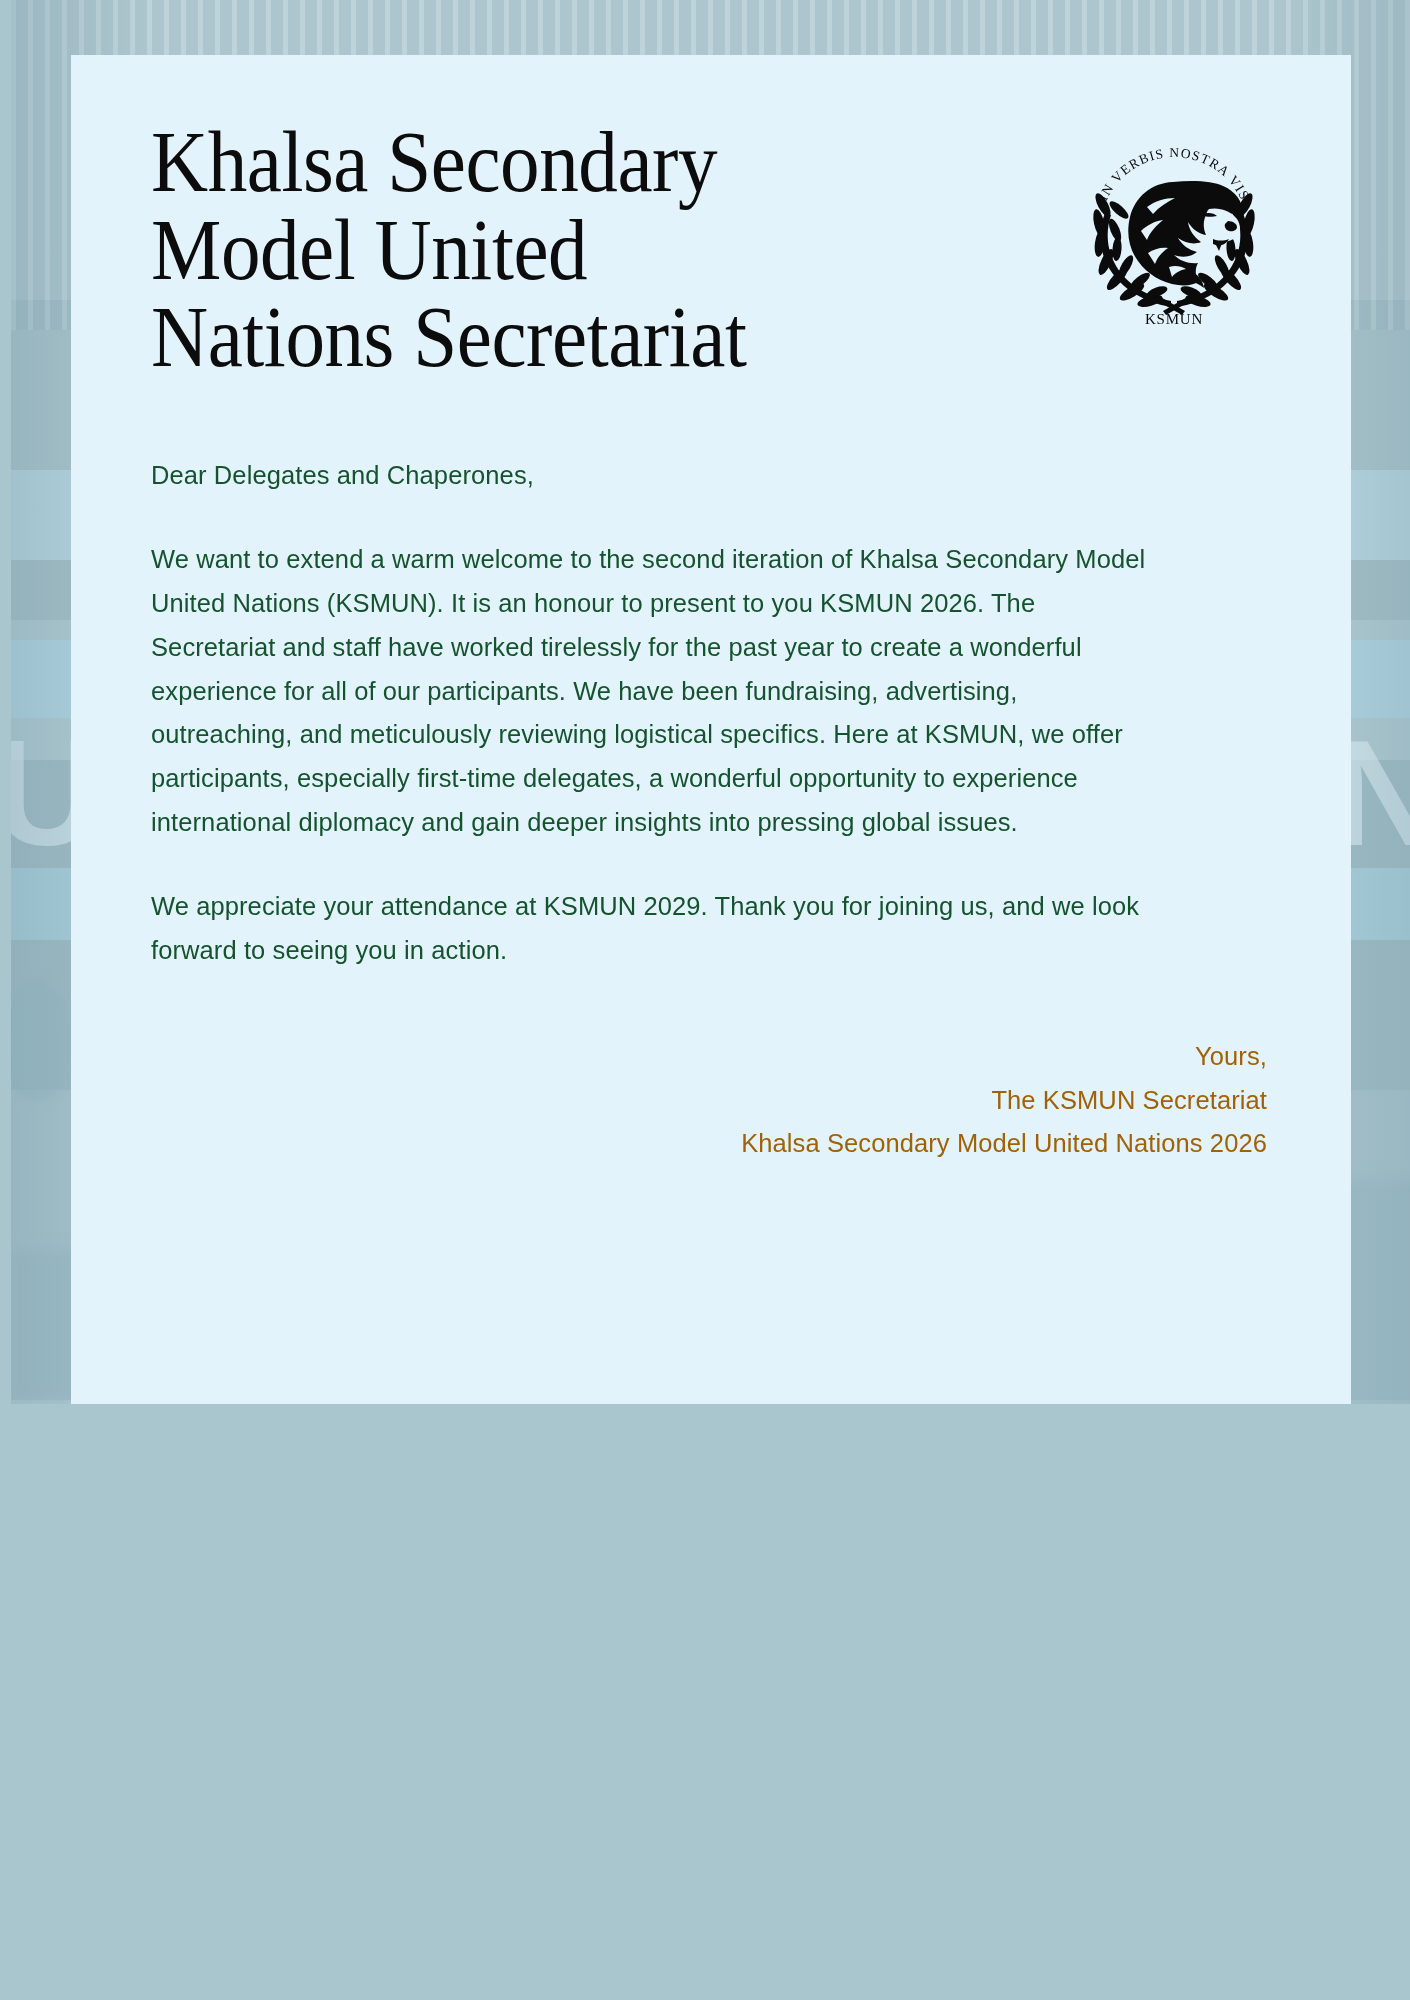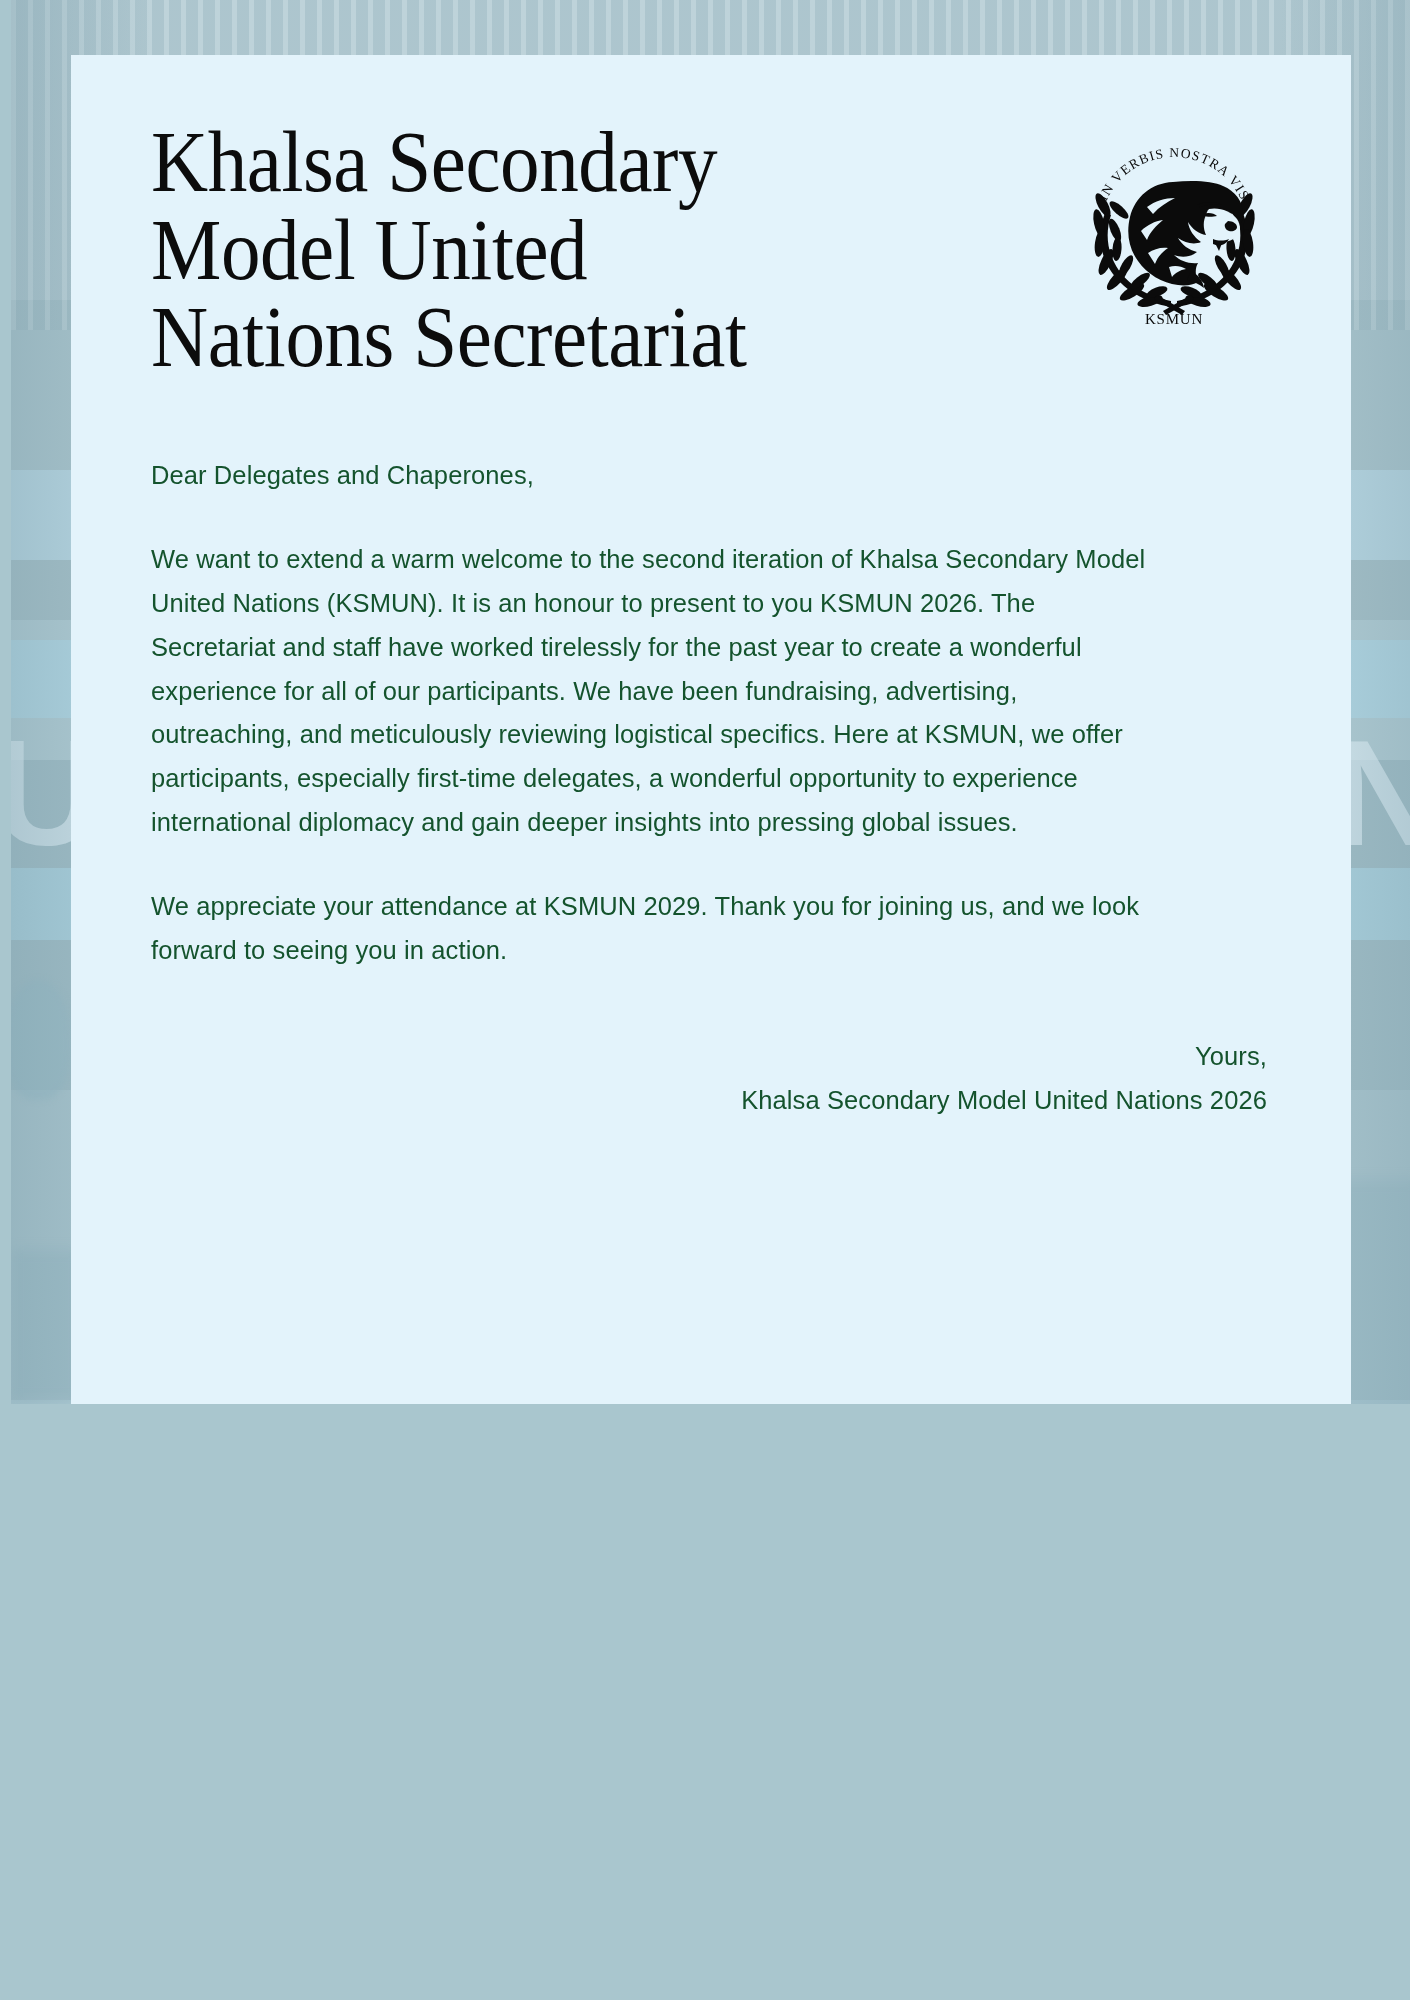--- a/index.html
+++ b/index.html
@@ -141,21 +141,21 @@
     line-height: 1.72;
     letter-spacing: 0.1px;
     max-width: 1000px;
   }
   .body p { margin: 0 0 40px 0; }
   .body p.tight { margin-bottom: 0; }
 
   .signoff {
     margin-top: 62px;
     text-align: right;
-    color: #14532d;
+    color: #a16207;
     font-size: 25.5px;
     line-height: 1.72;
     letter-spacing: 0.1px;
     padding-right: 4px;
   }
   .signoff div { white-space: nowrap; }
 
   .rule {
     position: absolute;
     left: 80px;
@@ -280,18 +280,19 @@
     </div>
 
     <div class="body">
       <p>Dear Delegates and Chaperones,</p>
       <p>We want to extend a warm welcome to the second iteration of Khalsa Secondary Model United Nations (KSMUN). It is an honour to present to you KSMUN 2026. The Secretariat and staff have worked tirelessly for the past year to create a wonderful experience for all of our participants. We have been fundraising, advertising, outreaching, and meticulously reviewing logistical specifics. Here at KSMUN, we offer participants, especially first-time delegates, a wonderful opportunity to experience international diplomacy and gain deeper insights into pressing global issues.</p>
       <p class="tight">We appreciate your attendance at KSMUN 2029. Thank you for joining us, and we look forward to seeing you in action.</p>
     </div>
 
     <div class="signoff">
       <div>Yours,</div>
+      <div>The KSMUN Secretariat</div>
       <div>Khalsa Secondary Model United Nations 2026</div>
     </div>
 
     <div class="rule"></div>
   </div>
 </div>
 
 </body></html>

